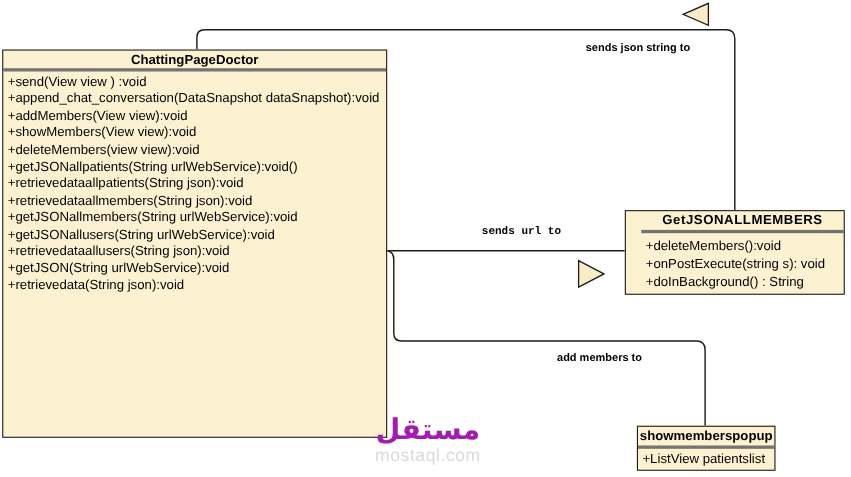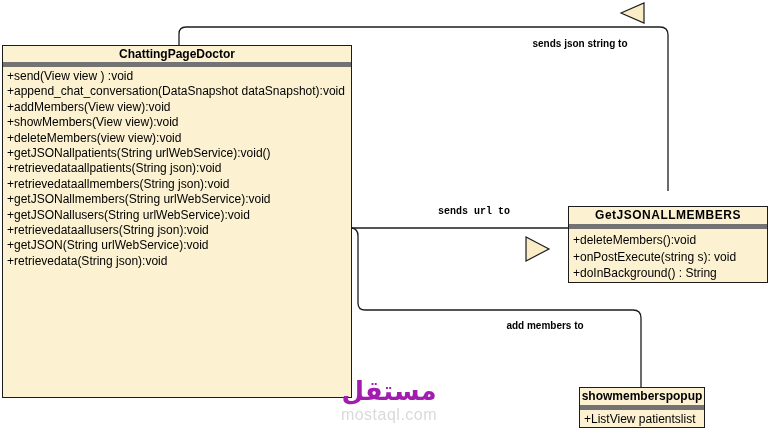--- a/index.html
+++ b/index.html
@@ -15,38 +15,38 @@
     position:absolute;
     background:var(--class-fill,#fcf1d1);
     border:1px solid #1c1c1c;
     box-sizing:border-box;
     color:#000;
   }
   .class-title{
     font-weight:bold;
     font-size:12px;
     text-align:center;
-    border-bottom:5px solid #737373;
+    border-bottom:3px solid #737373;
     white-space:nowrap;
     overflow:hidden;
   }
   .class-section{padding:2px 0 0 0;}
   .member-row{
     font-size:12px;
     line-height:15.4px;
     padding-left:4px;
     white-space:nowrap;
     color:#000;
   }
 
   #box-chatting{left:2px;top:45px;width:350px;height:353px;}
   #box-chatting .class-title{height:16px;line-height:16px;}
   #box-chatting .attrs{height:113px;border-bottom:1px solid #1c1c1c;box-sizing:border-box;}
 
-  #box-getjson{left:568px;top:206px;width:200px;height:77px;}
+  #box-getjson{left:568px;top:191px;width:200px;height:77px;padding-left:14px;}
   #box-getjson .class-title{height:17px;line-height:17px;letter-spacing:0.5px;}
   #box-getjson .member-row{line-height:16.5px;}
   #box-getjson .class-section{padding-top:3px;}
 
   #box-popup{left:579px;top:387px;width:126px;height:41px;}
   #box-popup .class-title{height:17px;line-height:17px;}
   #box-popup .class-section{padding-top:2px;}
 
   
   #edges{position:absolute;left:0;top:0;pointer-events:none;}

